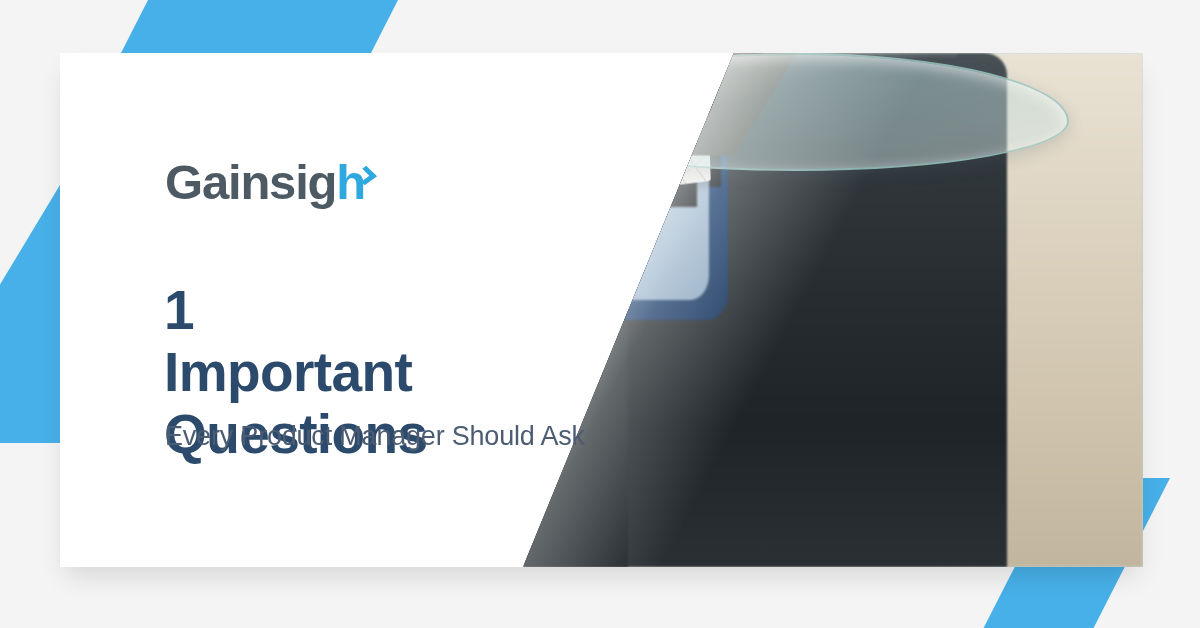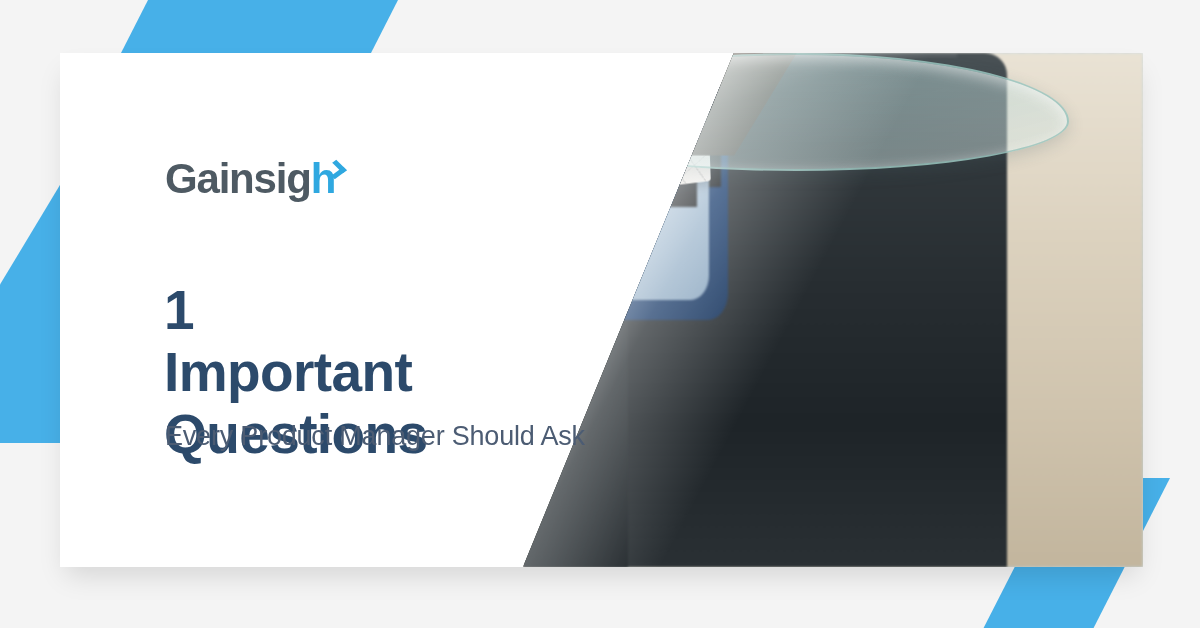--- a/index.html
+++ b/index.html
@@ -249,21 +249,21 @@
     inset:0;
     background:linear-gradient(118deg, rgba(255,255,255,.97) 0%, rgba(255,255,255,.82) 16%,
                rgba(255,255,255,.28) 30%, rgba(255,255,255,0) 46%);
   }
 
   
   #content { position:absolute; left:0; top:0; z-index:3; }
 
   #logo {
     position:absolute; left:105px; top:105px;
-    font-size:42px; font-weight:700; letter-spacing:-1.2px;
+    font-size:49px; font-weight:700; letter-spacing:-1.2px;
     line-height:1; white-space:nowrap;
   }
   #logo .dark { color:#4e5a63; }
   #logo .blue { color:#2fa8e0; }
   #logo .tick {
     display:inline-block; width:15px; height:15px;
     border-top:5px solid #2fa8e0; border-right:5px solid #2fa8e0;
     transform:translate(-7px,-16px) rotate(45deg) skewX(-8deg);
     vertical-align:baseline;
   }

